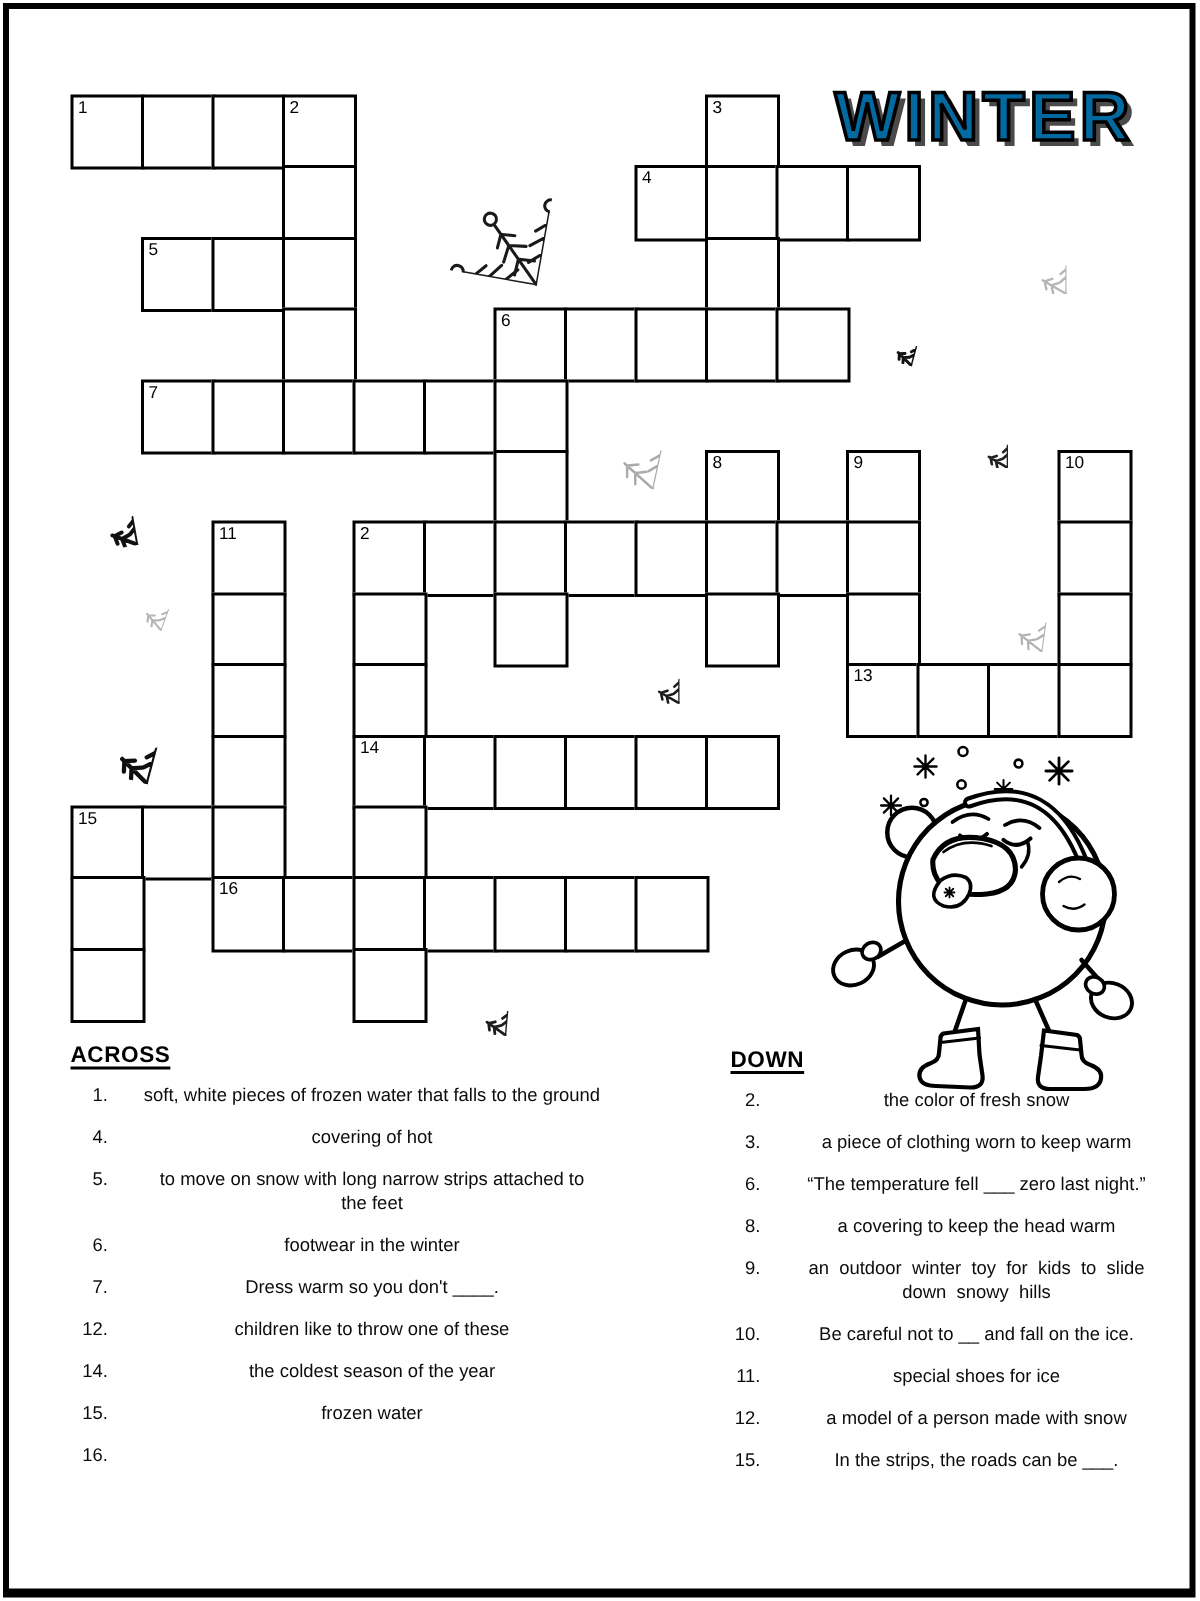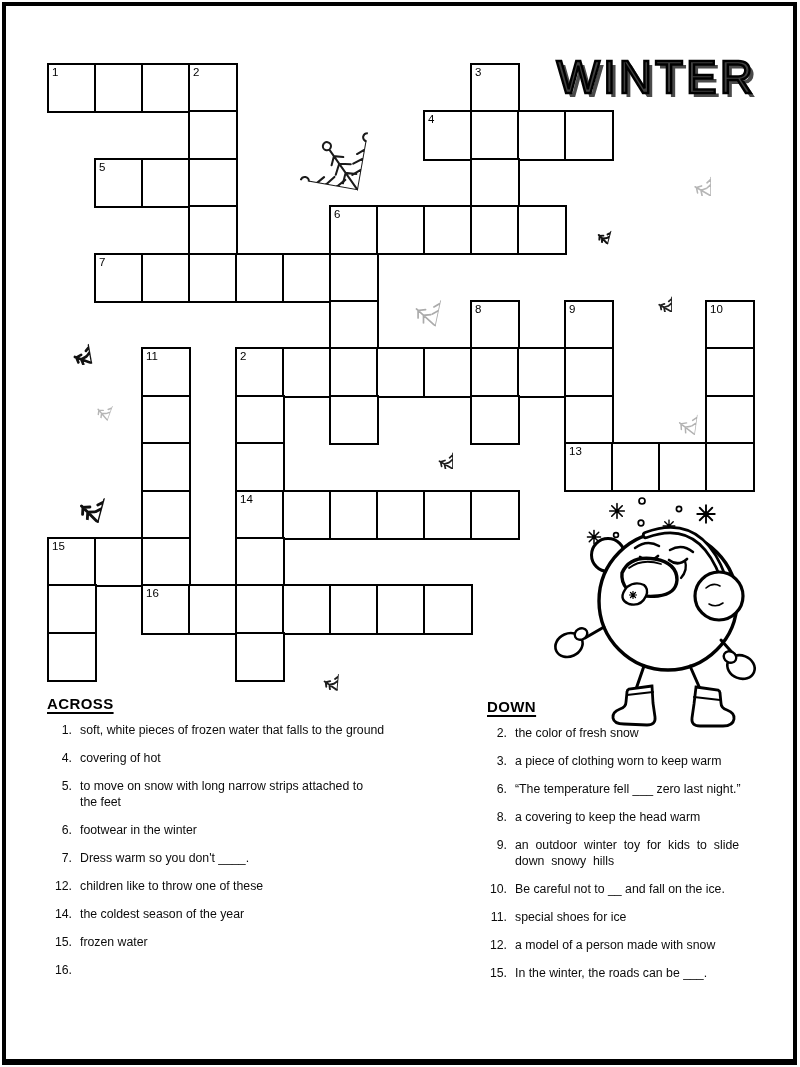--- a/index.html
+++ b/index.html
@@ -1,41 +1,41 @@
 <!DOCTYPE html>
 <html><head>
 <meta charset="utf-8">
 <style>
   html,body{margin:0;padding:0;width:800px;height:1067px;background:#fff;
     font-family:"Liberation Sans",sans-serif;position:relative;overflow:hidden;}
   .page-border{position:absolute;left:2px;top:2px;right:3px;bottom:2px;
     border:4px solid #000;border-bottom-width:6px;pointer-events:none;z-index:40;}
   
-  .title{position:absolute;top:50px;right:44px;margin:0;font-size:46px;font-weight:normal;
-    letter-spacing:3px;color:#404040;-webkit-text-stroke:2.4px #000;
+  .title{position:absolute;top:50px;right:44px;margin:0;font-size:46px;font-weight:bold;
+    letter-spacing:3px;color:#0369a1;-webkit-text-stroke:2.4px #000;
     text-shadow:4px 4px 0 #4a4a4a;z-index:5;}
   
   .grid{position:absolute;left:0;top:0;width:800px;height:700px;z-index:2;}
   .cell{position:absolute;width:49.8px;height:50.2px;box-sizing:border-box;
     border:2.8px solid #000;background:#fff;}
   .cnum{position:absolute;top:1px;left:3px;font-size:11.5px;line-height:12px;color:#000;}
   
   .flake{position:absolute;transform:translate(-50%,-50%);z-index:1;}
   
   .snowman{position:absolute;left:540px;top:488px;width:250px;height:250px;z-index:3;}
   
   .clues{position:absolute;z-index:4;}
   .clues h2{margin:0 0 11px 0;font-size:15px;letter-spacing:.4px;
     text-decoration:underline;text-decoration-thickness:2px;text-underline-offset:3px;}
   .clues-across{left:47px;top:695px;width:420px;}
   .clues-down{left:487px;top:698px;width:300px;}
   .clue{display:flex;margin-bottom:12.5px;font-size:12.3px;line-height:15.5px;color:#0c0c0c;}
   .clue .ncol{flex:none;width:25px;text-align:right;margin-right:8px;}
   .clues-down .clue .ncol{width:20px;}
-  .ctext{white-space:pre-line;}
+  .ctext{white-space:pre-line;text-align:center;}
   .clues-across .ctext{width:336px;}
   .clues-down .ctext{width:274px;}
   .ctext.spread{word-spacing:3.4px;}
   
   .footer{position:absolute;top:1019px;right:26px;font-size:28px;font-weight:bold;
     letter-spacing:.2px;z-index:5;margin-top:46px;}
   .defs{position:absolute;width:0;height:0;}
 </style>
 </head>
 <body>
@@ -349,18 +349,18 @@
       <div class="clue">
         <span class="ncol">11.</span>
         <span class="ctext">special shoes for ice</span>
       </div>
       <div class="clue">
         <span class="ncol">12.</span>
         <span class="ctext">a model of a person made with snow</span>
       </div>
       <div class="clue">
         <span class="ncol">15.</span>
-        <span class="ctext">In the winter, the roads can be ___.</span>
+        <span class="ctext">In the strips, the roads can be ___.</span>
       </div>
     </div>
 </div>
 
 <div class="footer" style="color: rgb(31, 31, 217);">Tree Valley Academy</div>
 
 </body></html>

